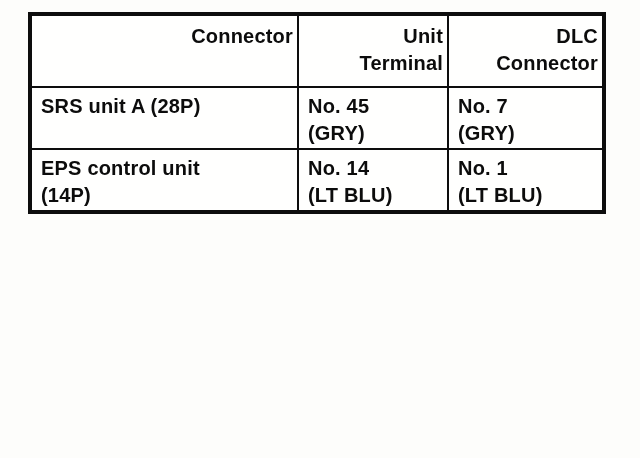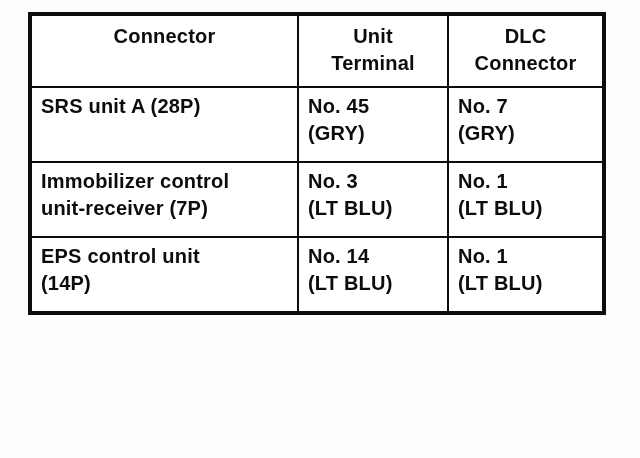--- a/index.html
+++ b/index.html
@@ -26,29 +26,29 @@
   .scan-table td {
     border: 2px solid #0d0d0d;
     font-weight: 700;
     color: #0c0c0c;
     white-space: pre-line;
     line-height: 1.35;
     font-size: 20px;
     letter-spacing: 0.2px;
   }
   .scan-table th {
-    text-align: center;
+    text-align: right;
     vertical-align: top;
     padding: 7px 4px 9px 4px;
     height: 50px;
   }
   .scan-table td {
     text-align: left;
     vertical-align: top;
-    padding: 5px 6px 14px 9px;
+    padding: 5px 6px 1px 9px;
     height: 52px;
   }
   .col-connector { width: 268px; }
   .col-unit      { width: 150px; }
   .col-dlc       { width: 156px; }
 </style>
 </head>
 <body>
 
 <table class="scan-table">
@@ -68,28 +68,20 @@
   </thead>
   <tbody>
     <tr>
       <td>SRS unit A (28P)</td>
       <td>No. 45
 (GRY)</td>
       <td>No. 7
 (GRY)</td>
     </tr>
     <tr>
-      <td>Immobilizer control
-unit-receiver (7P)</td>
-      <td>No. 3
-(LT BLU)</td>
-      <td>No. 1
-(LT BLU)</td>
-    </tr>
-    <tr>
       <td>EPS control unit
 (14P)</td>
       <td>No. 14
 (LT BLU)</td>
       <td>No. 1
 (LT BLU)</td>
     </tr>
   </tbody>
 </table>
 

